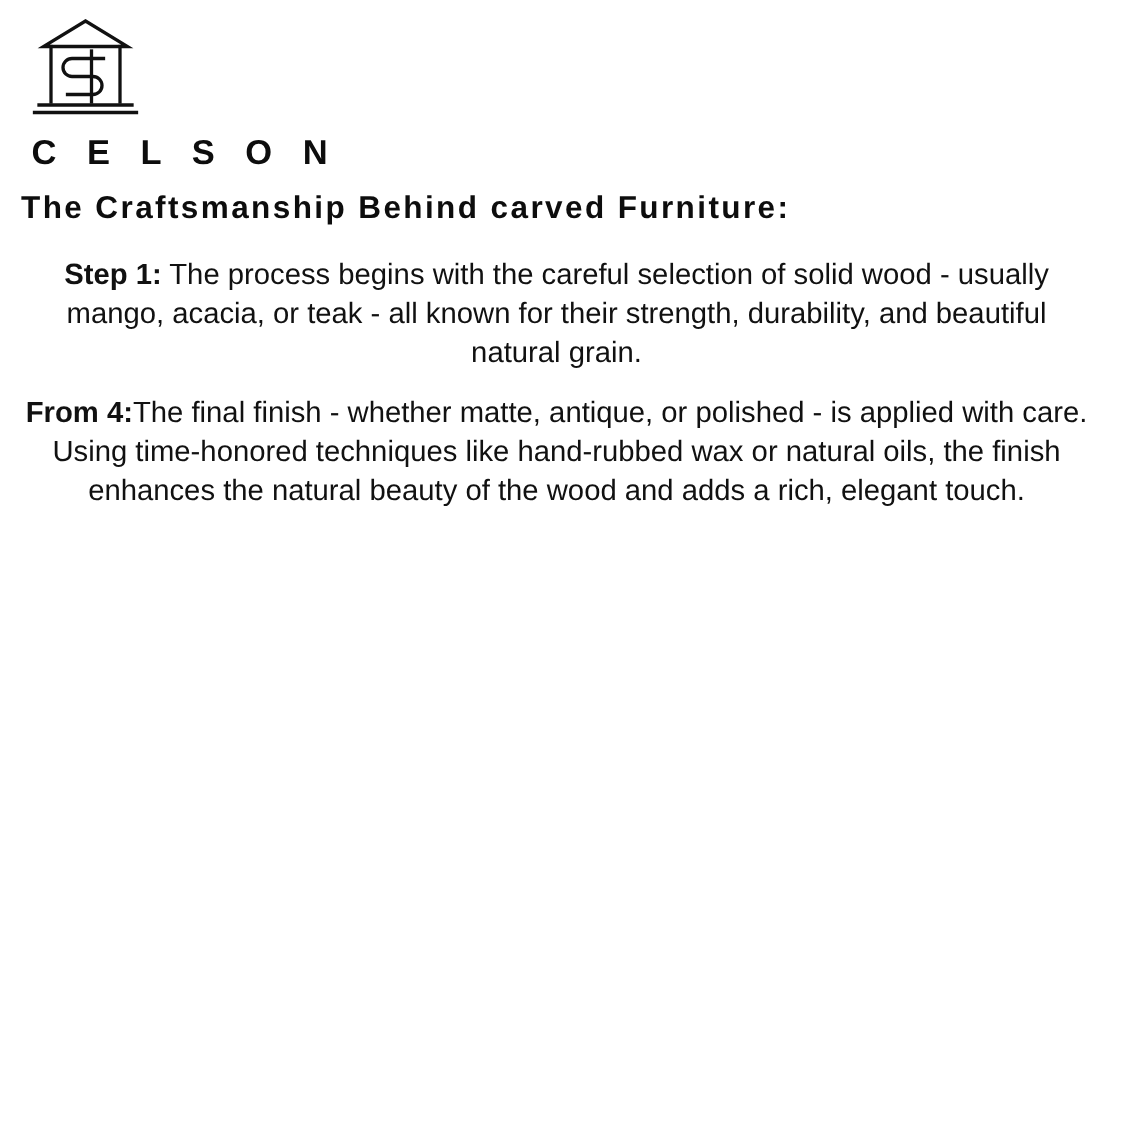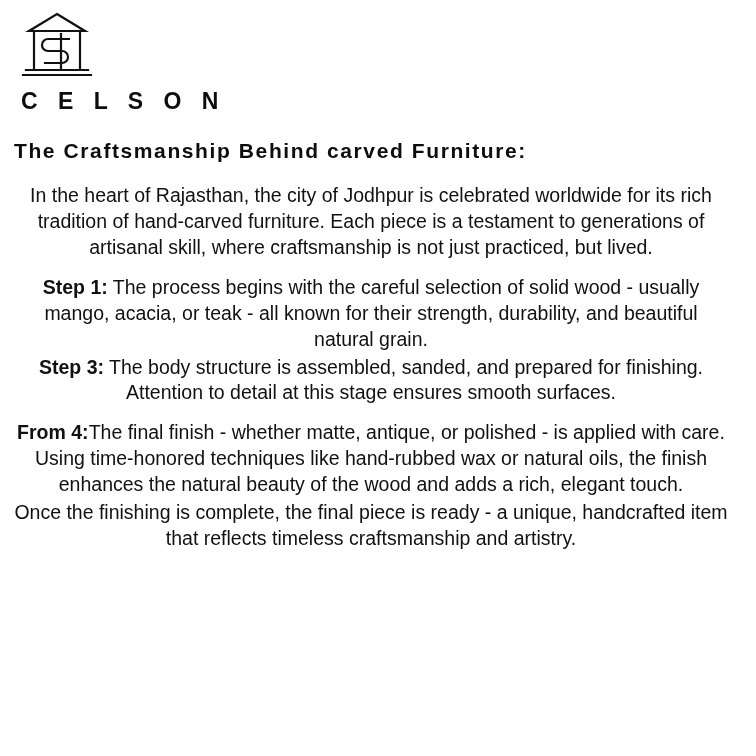--- a/index.html
+++ b/index.html
@@ -37,21 +37,21 @@
     font-weight: bold;
     margin-top: 6px;
     margin-bottom: 2px;
     color: #0d0d0d;
     text-indent: 7px;
   }
   .headline {
     font-size: 21px;
     font-weight: bold;
     letter-spacing: 1.6px;
-    margin-top: 22px;
+    margin-top: 10px;
     margin-bottom: 6px;
     text-align: center;
     color: #0d0d0d;
   }
   .para {
     font-size: 19.5px;
     line-height: 1.33;
     text-align: center;
     margin: 9px 0 0 0;
     max-width: 726px;
@@ -84,30 +84,25 @@
       <path d="M9 65 L77 65"></path>
       <path d="M55 29 H34 a6 6 0 0 0 0 12 h14 a6 6 0 0 1 0 12 H31"></path>
       <path d="M47 24 L47 58"></path>
     </svg>
   </div>
 
   <div class="brand">C E L S O N</div>
 
   <div class="headline">The Craftsmanship Behind carved Furniture:</div>
 
-  <p class="para intro">In the heart of Rajasthan, the city of Jodhpur is celebrated worldwide for its rich tradition of hand-carved furniture. Each piece is a testament to generations of artisanal skill, where craftsmanship is not just practiced, but lived.</p>
 
   <p class="para step-block">
     <span class="step">Step 1:</span><span> The process begins with the careful selection of solid wood - usually mango, acacia, or teak - all known for their strength, durability, and beautiful natural grain.</span>
   </p>
 
 
-  <p class="para tight">
-    <span class="step">Step 3:</span><span> The body structure is assembled, sanded, and prepared for finishing. Attention to detail at this stage ensures smooth surfaces.</span>
-  </p>
 
   <p class="para step-block">
     <span class="step">From 4:</span><span>The final finish - whether matte, antique, or polished - is applied with care. Using time-honored techniques like hand-rubbed wax or natural oils, the finish enhances the natural beauty of the wood and adds a rich, elegant touch.</span>
   </p>
 
-  <p class="para tight">Once the finishing is complete, the final piece is ready - a unique, handcrafted item that reflects timeless craftsmanship and artistry.</p>
 
 </div>
 
 </body></html>

